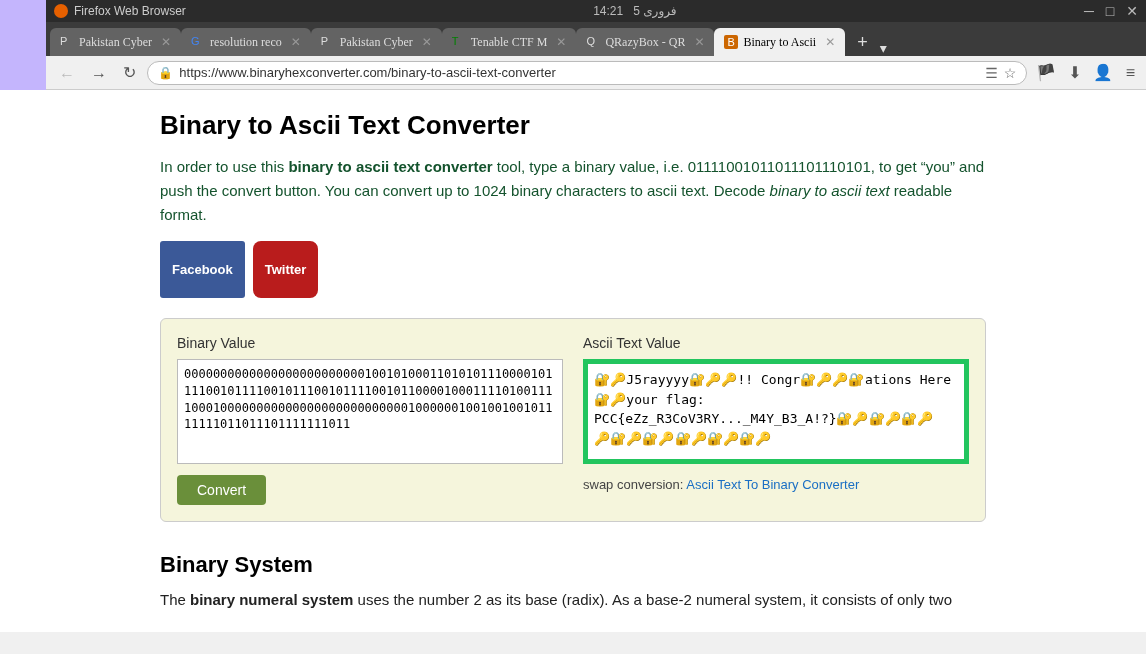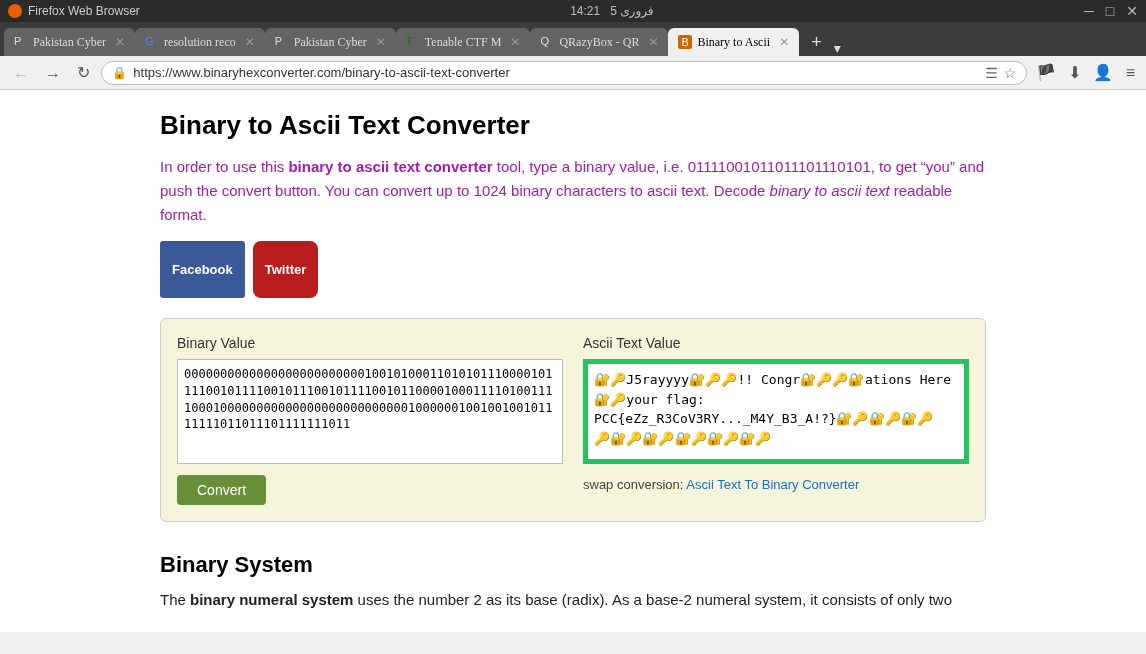--- a/index.html
+++ b/index.html
@@ -7,20 +7,21 @@
       font-family: Arial, sans-serif;
       font-size: 15px;
       background: #f0f0f0;
       color: #000;
     }
 
     
     .browser-chrome {
       background: #c4b5fd;
       width: 100%;
+      padding-left: 46px;
     }
     .title-bar {
       background: #2b2b2b;
       color: #ccc;
       font-size: 12px;
       padding: 3px 8px;
       display: flex;
       align-items: center;
       justify-content: space-between;
     }
@@ -112,21 +113,21 @@
       font-size: 26px;
       font-weight: bold;
       margin-bottom: 14px;
       color: #000;
     }
 
     .description {
       font-size: 15px;
       line-height: 1.6;
       margin-bottom: 14px;
-      color: #a21caf;
+      color: #14532d;
     }
 
     .description b { font-weight: bold; }
     .description i { font-style: italic; }
 
     .social-buttons {
       display: flex;
       gap: 8px;
       margin-bottom: 20px;
     }

